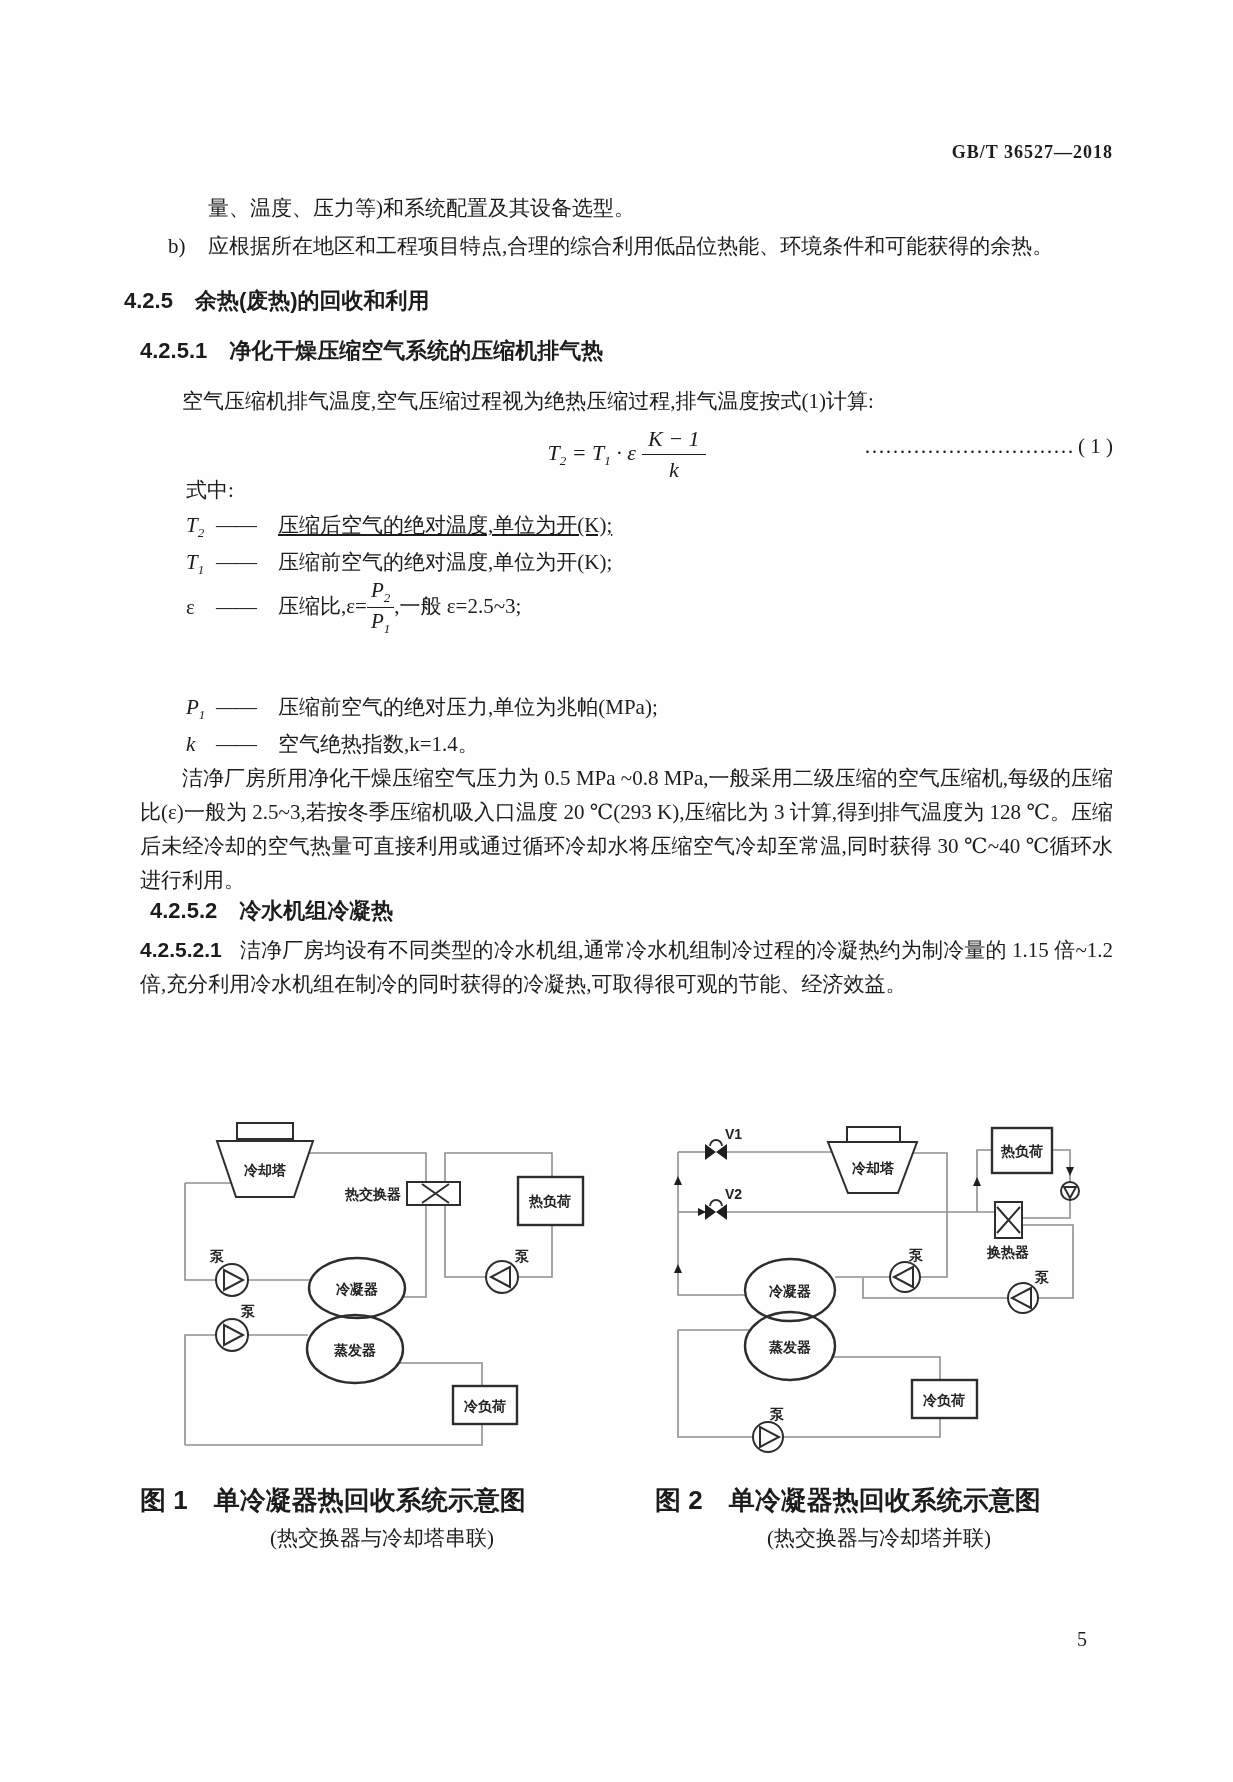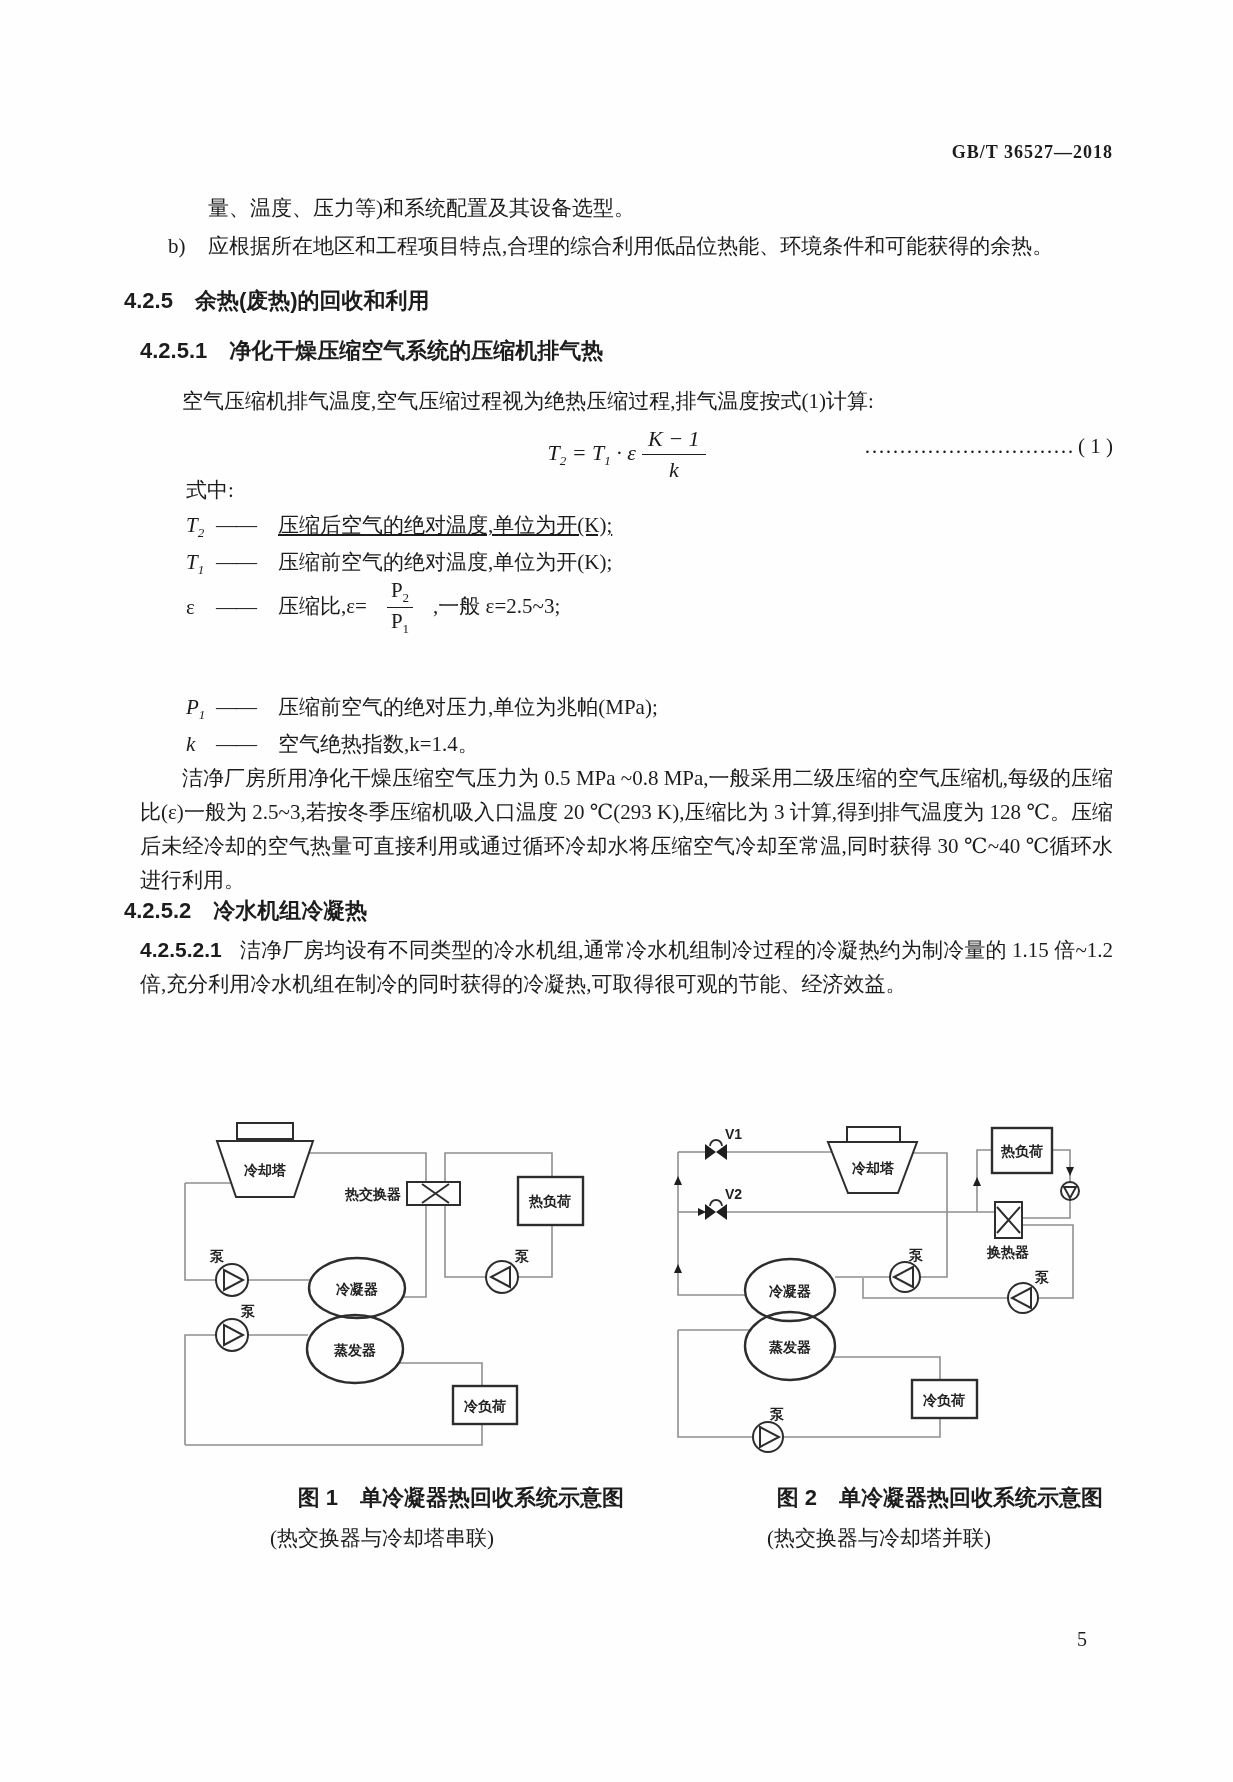--- a/index.html
+++ b/index.html
@@ -11,21 +11,21 @@
   }
   .abs{position:absolute;}
   .hdr{top:142px;left:140px;width:973px;text-align:right;
        font-family:"Liberation Serif",serif;font-weight:bold;font-size:18px;letter-spacing:1px;}
   .carry{top:194px;left:208px;width:905px;}
   .itemb{top:232px;left:168px;width:945px;}
   .itemb .mk{display:inline-block;width:40px;}
   .h1{font-family:"Liberation Sans","DejaVu Sans",sans-serif;font-weight:bold;font-size:22px;}
   .h425{top:286px;left:124px;}
   .h4251{top:336px;left:140px;}
-  .h4252{top:896px;left:124px;}
+  .h4252{top:896px;left:150px;}
   .hnum{margin-right:22px;}
   .para{left:140px;width:973px;text-align:justify;line-height:34px;}
   .pintro{top:384px;}
   .pintro .ind{display:inline-block;width:42px;}
   .p1{top:761px;text-indent:42px;}
   .pnum{font-family:"Liberation Sans",sans-serif;font-weight:bold;margin-right:18px;}
   .p42521{top:933px;}
   .p42522{top:1001px;}
   
   .frow{top:420px;left:140px;width:973px;height:64px;}
@@ -37,26 +37,26 @@
   .fno{margin-left:4px;}
   sub{font-size:13px;}
   .wlabel{top:476px;left:186px;}
   .wrow{left:186px;width:930px;}
   .wsym{display:inline-block;width:30px;font-style:italic;}
   .wdash{display:inline-block;width:62px;letter-spacing:-1px;}
   .w-t2{top:511px;text-decoration:underline;} .w-t1{top:548px;}
   .w-eps{top:578px;height:58px;}
   .w-eps .wsym,.w-eps .wdash,.w-eps .wdesc{vertical-align:middle;}
   .w-p2{top:656px;} .w-p1{top:693px;} .w-k{top:730px;}
-  .ifrac{display:inline-block;vertical-align:middle;text-align:center;margin:0 20px;}
+  .ifrac{display:inline-block;vertical-align:middle;text-align:center;font-style:italic;margin:0 0;}
   .ifrac .ifn{display:block;padding:0 4px 1px 4px;border-bottom:1.5px solid #1c1c1c;}
   .ifrac .ifd{display:block;padding-top:1px;}
   
   .figsvg{position:absolute;}
-  .cap{position:absolute;text-align:right;font-family:"Liberation Sans",sans-serif;font-weight:bold;font-size:22px;}
+  .cap{position:absolute;text-align:left;font-family:"Liberation Sans",sans-serif;font-weight:bold;font-size:26px;}
   .subcap{position:absolute;text-align:center;font-family:Liberation Serif, serif;font-weight:normal;font-size:21px;}
   .cap1{top:1483px;left:140px;width:484px;}
   .sub1{top:1524px;left:140px;width:484px;}
   .cap2{top:1483px;left:655px;width:448px;}
   .sub2{top:1524px;left:655px;width:448px;}
   .pageno{top:1628px;left:1062px;width:40px;text-align:center;font-size:20px;}
   svg text{font-family:"Liberation Sans","DejaVu Sans",sans-serif;font-size:14px;font-weight:bold;fill:#222;}
   svg .pipe{stroke:#8f8f8f;stroke-width:1.6;fill:none;}
   svg .eq{stroke:#2d2d2d;stroke-width:2;fill:none;}
   svg .eqt{stroke:#2d2d2d;stroke-width:2.4;fill:none;}

